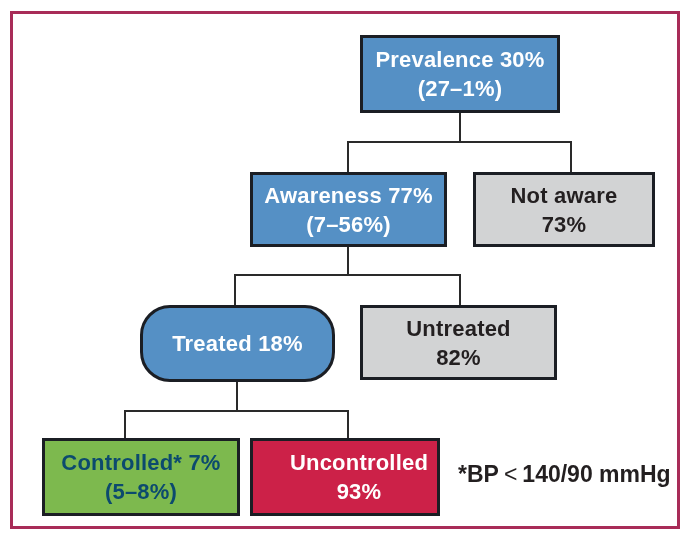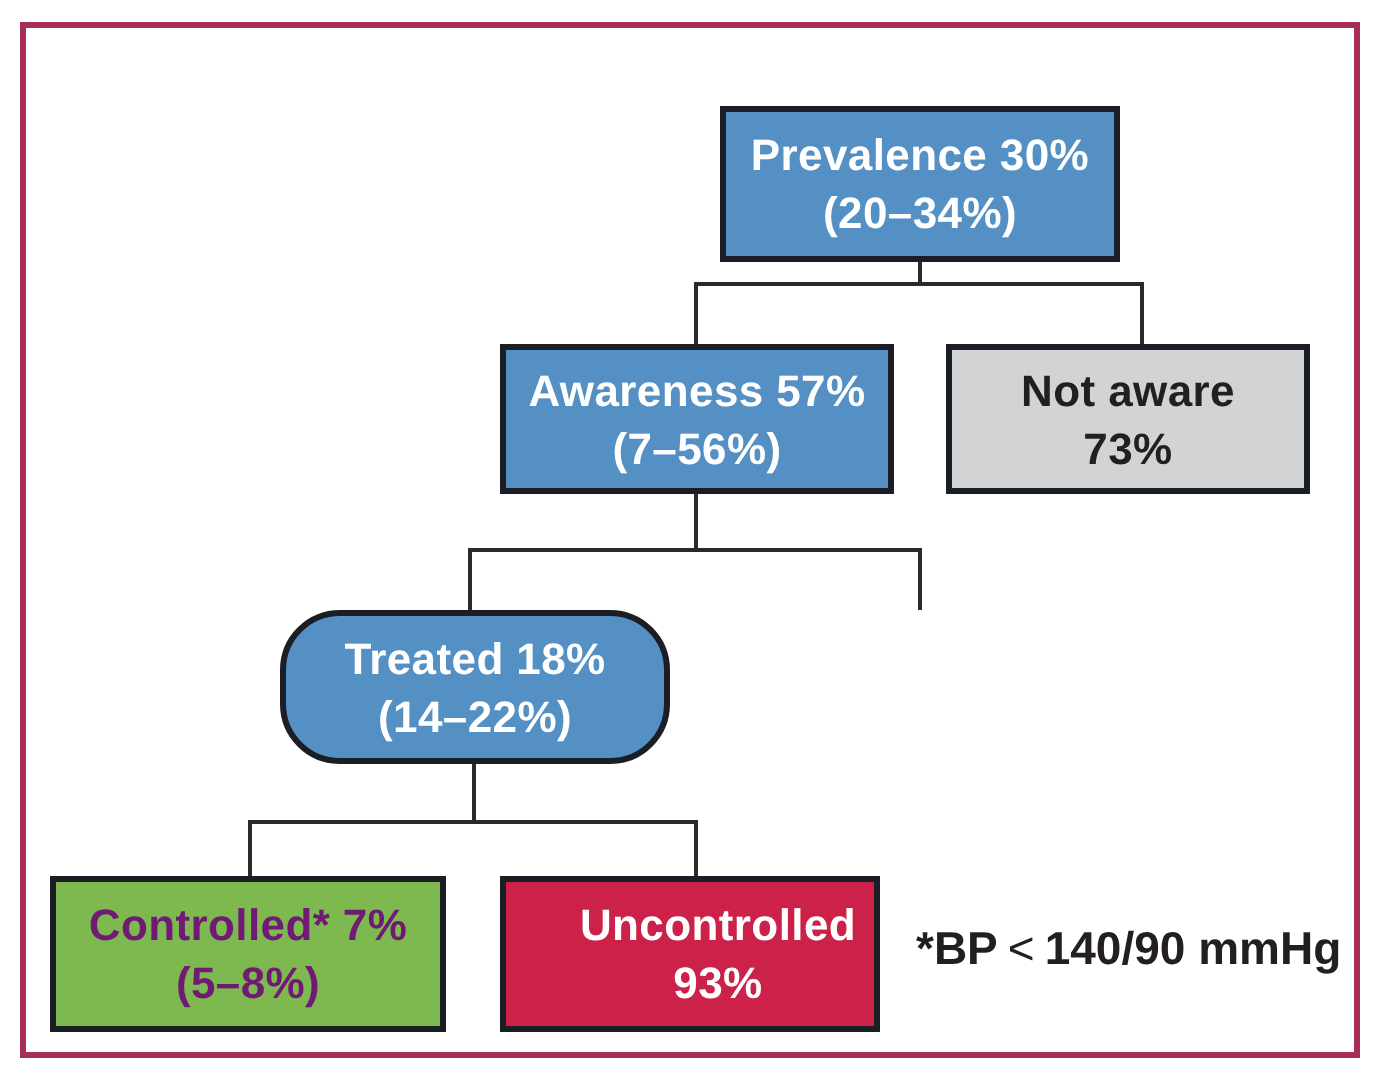--- a/index.html
+++ b/index.html
@@ -80,42 +80,45 @@
   <div class="connector c-drop1r"></div>
   <div class="connector c-stem2"></div>
   <div class="connector c-rail2"></div>
   <div class="connector c-drop2l"></div>
   <div class="connector c-drop2r"></div>
   <div class="connector c-stem3"></div>
   <div class="connector c-rail3"></div>
   <div class="connector c-drop3l"></div>
   <div class="connector c-drop3r"></div>
 
-  <div class="node node-prevalence" style="background-color: rgb(85, 144, 197); color: rgb(255, 255, 255); margin-top: 18px;">
+  <div class="node node-prevalence" style="background-color: rgb(85, 144, 197); color: rgb(255, 255, 255);">
     <span>Prevalence 30%</span>
-    <span>(20–34%)</span>
+    <span>(27–1%)</span>
   </div>
 
   <div class="node node-awareness" style="background-color: rgb(85, 144, 197); color: rgb(255, 255, 255);">
-    <span>Awareness 57%</span>
+    <span>Awareness 77%</span>
     <span>(7–56%)</span>
   </div>
 
   <div class="node node-not-aware" style="background-color: rgb(210, 211, 212); color: rgb(35, 31, 32); justify-content: center;">
     <span>Not aware</span>
     <span>73%</span>
   </div>
 
   <div class="node node-treated" style="background-color: rgb(85, 144, 197); color: rgb(255, 255, 255); border-radius: 30px;">
     <span>Treated 18%</span>
-    <span>(14–22%)</span>
   </div>
 
+  <div class="node node-untreated" style="background-color: rgb(210, 211, 212); color: rgb(35, 31, 32);">
+    <span>Untreated</span>
+    <span>82%</span>
+  </div>
 
-  <div class="node node-controlled" style="background-color: rgb(125, 185, 78); color: #701a75;">
+  <div class="node node-controlled" style="background-color: rgb(125, 185, 78); color: #0c4a6e; margin-left: 17px;">
     <span>Controlled* 7%</span>
     <span>(5–8%)</span>
   </div>
 
   <div class="node node-uncontrolled" style="background-color: rgb(204, 33, 72); color: rgb(255, 255, 255);">
     <span>Uncontrolled</span>
     <span>93%</span>
   </div>
 
   <div class="footnote">

